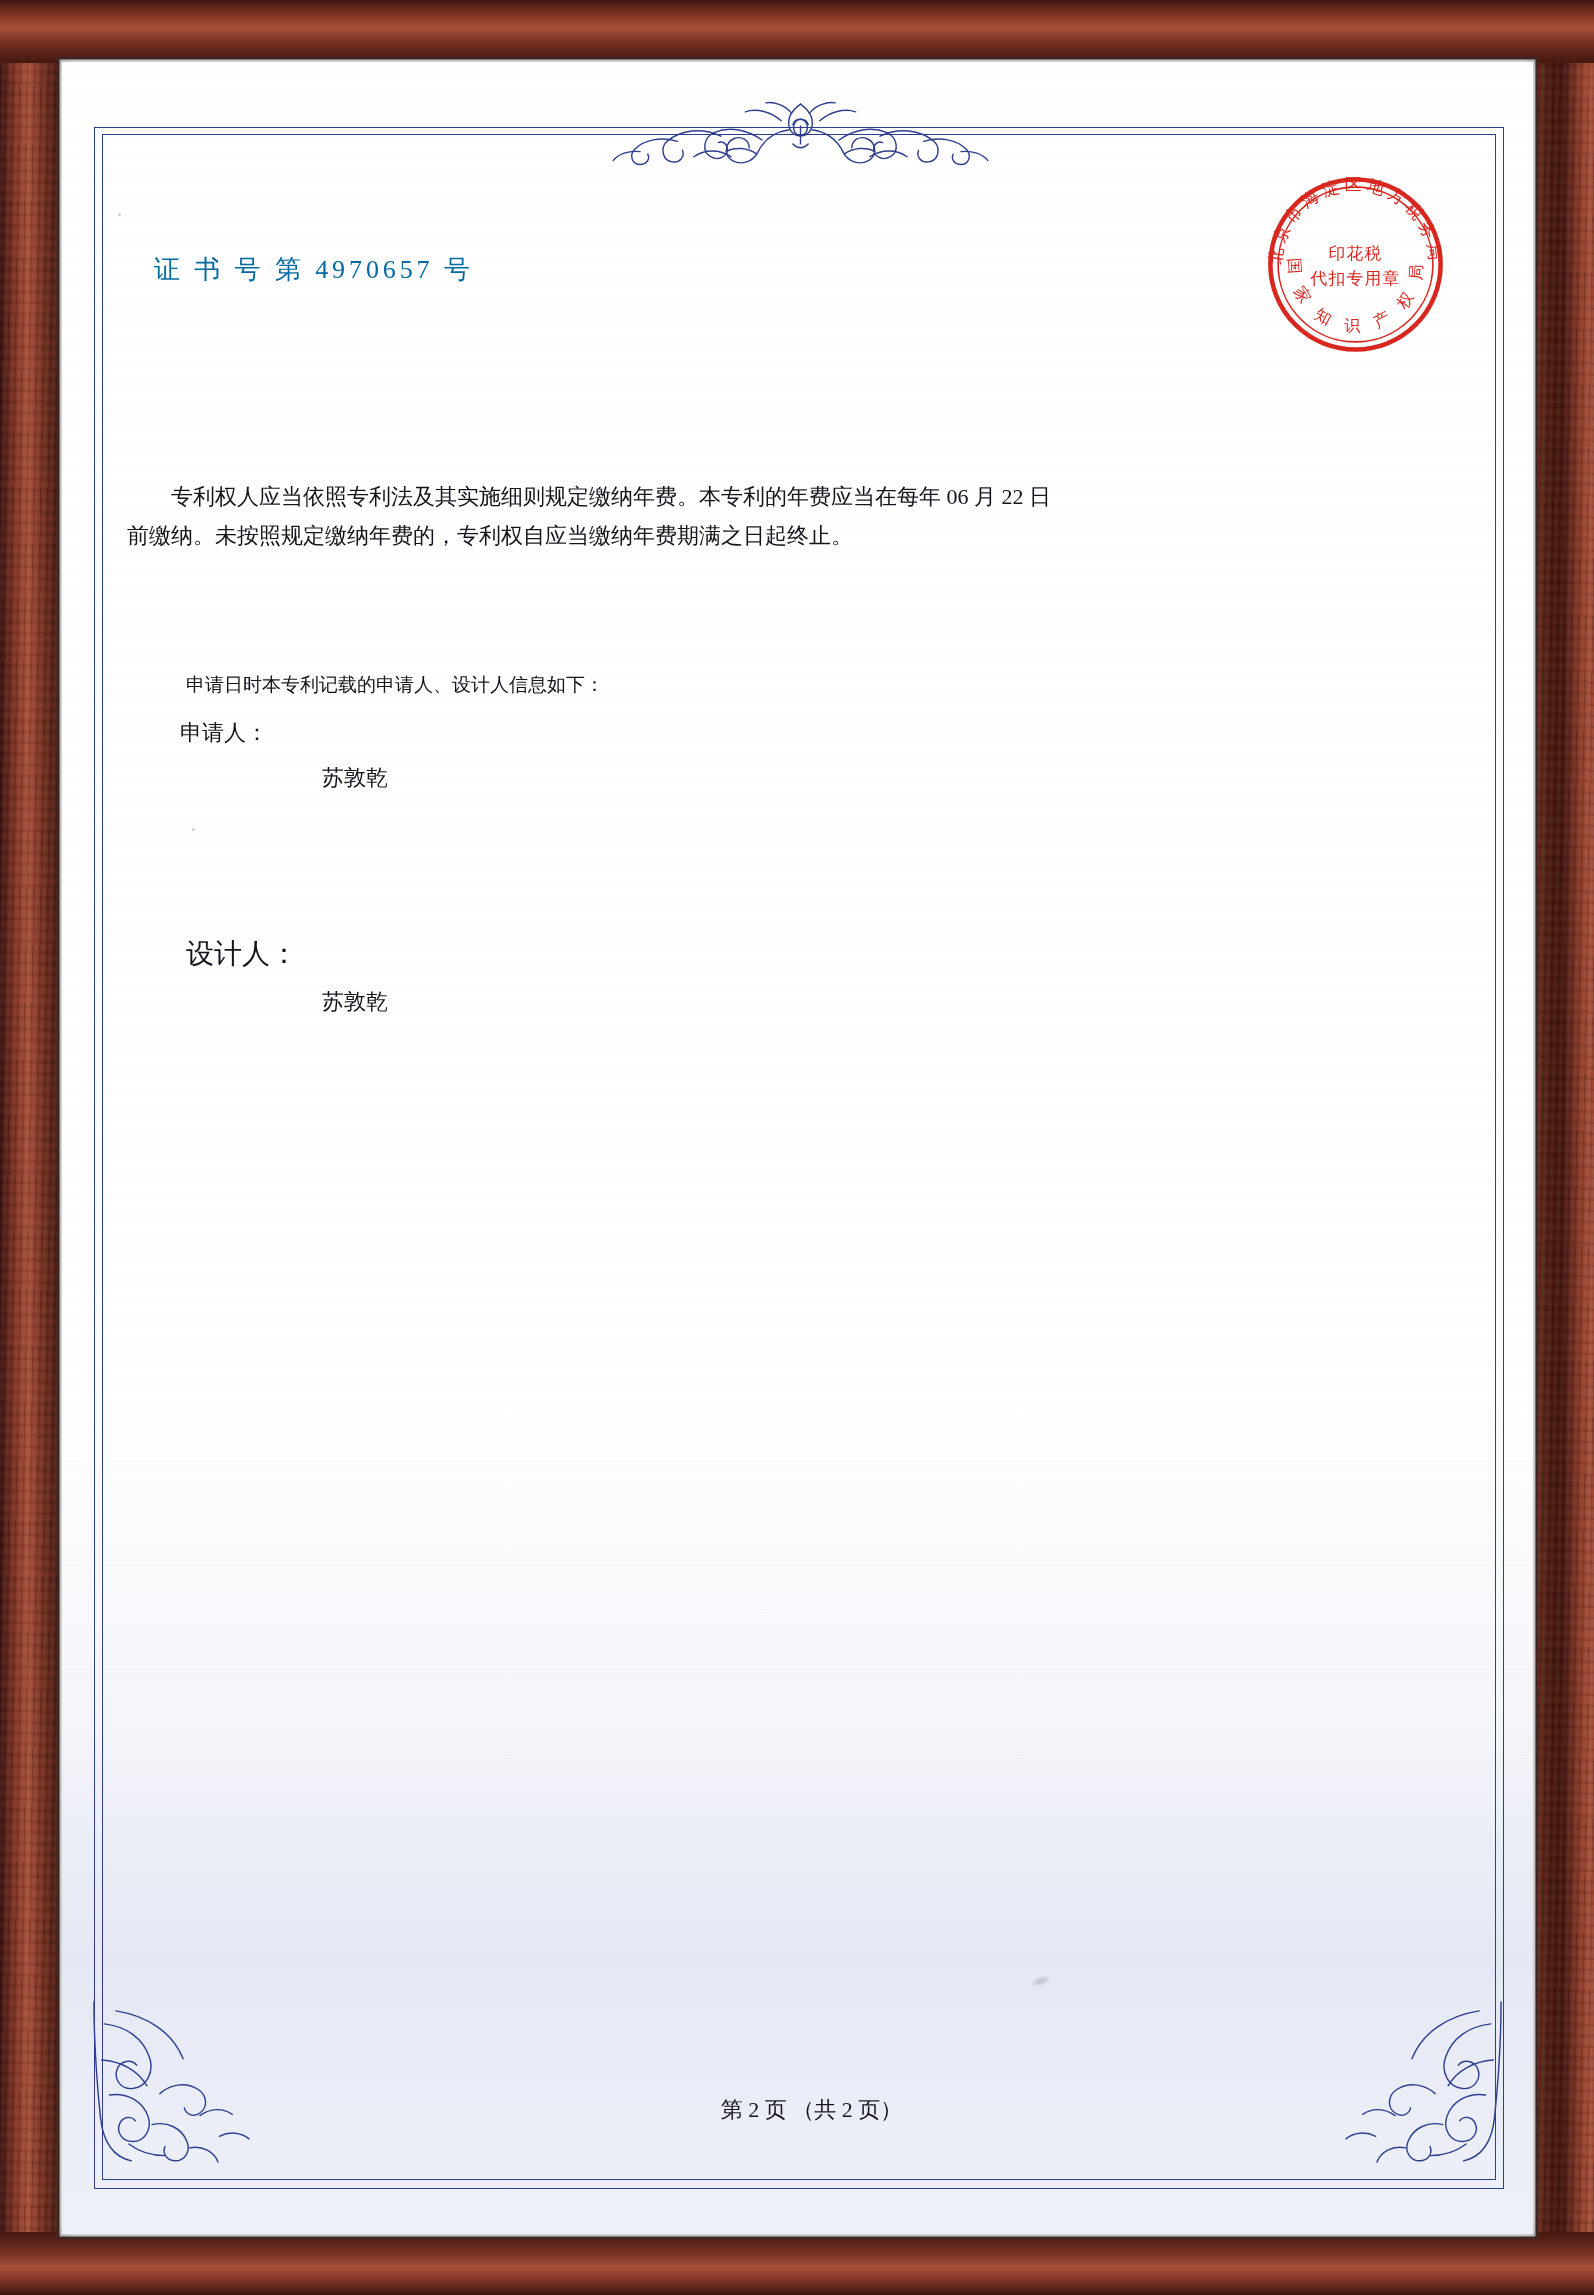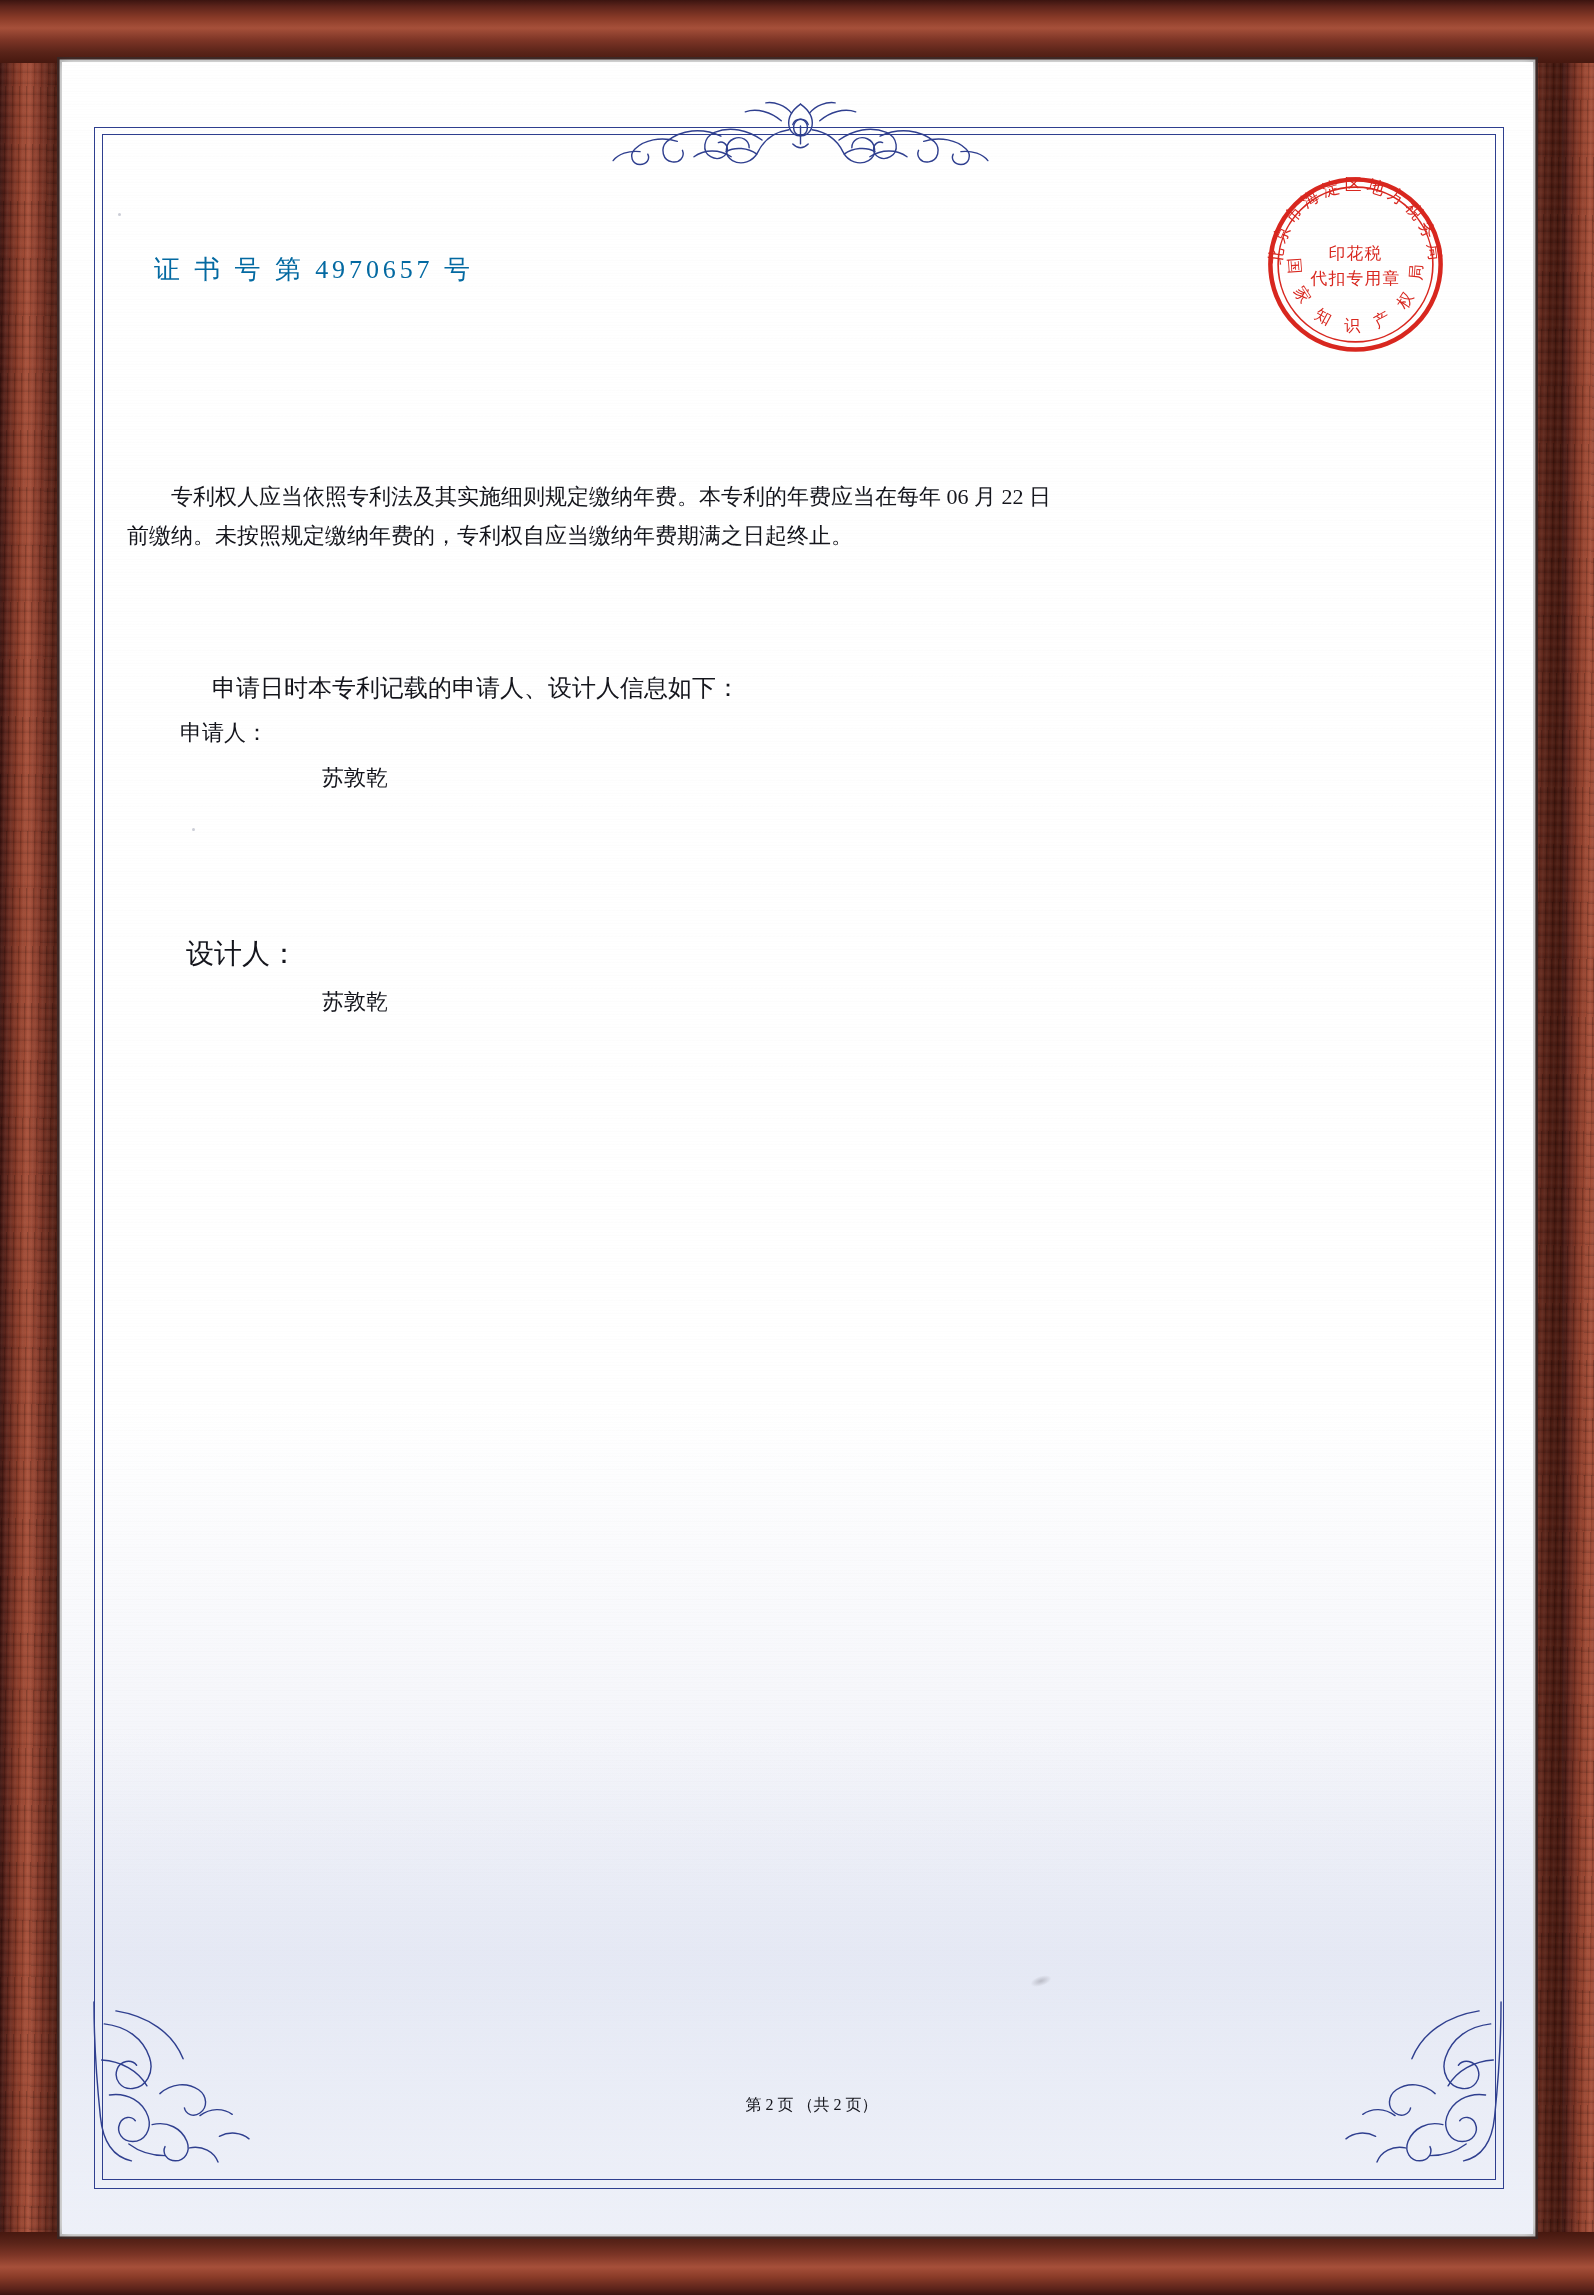--- a/index.html
+++ b/index.html
@@ -134,24 +134,23 @@
     line-height: 1.75;
     color: #14151c;
     text-align: justify;
     text-indent: 44px;
   }
   .para-fee .line2 { text-indent: 0; display: block; }
 
   .info-intro {
     position: absolute;
     left: 186px; top: 672px;
-    font-size: 24px;
-    color: #14151c;
-    white-space: nowrap;
-    margin-left: 26px;
+    font-size: 19px;
+    color: #14151c;
+    white-space: nowrap;
   }
   .applicant-label {
     position: absolute;
     left: 180px; top: 718px;
     font-size: 22px;
     color: #14151c;
     white-space: nowrap;
   }
   .applicant-name {
     position: absolute;
@@ -172,21 +171,21 @@
     left: 322px; top: 987px;
     font-size: 22px;
     color: #14151c;
     white-space: nowrap;
   }
   .page-footer {
     position: absolute;
     left: 0; right: 0;
     top: 2095px;
     text-align: center;
-    font-size: 16px;
+    font-size: 22px;
     color: #14151c;
     padding-left: 28px;
   }
 
   
   .seal {
     position: absolute;
     left: 1262px; top: 171px;
     width: 187px; height: 187px;
   }

